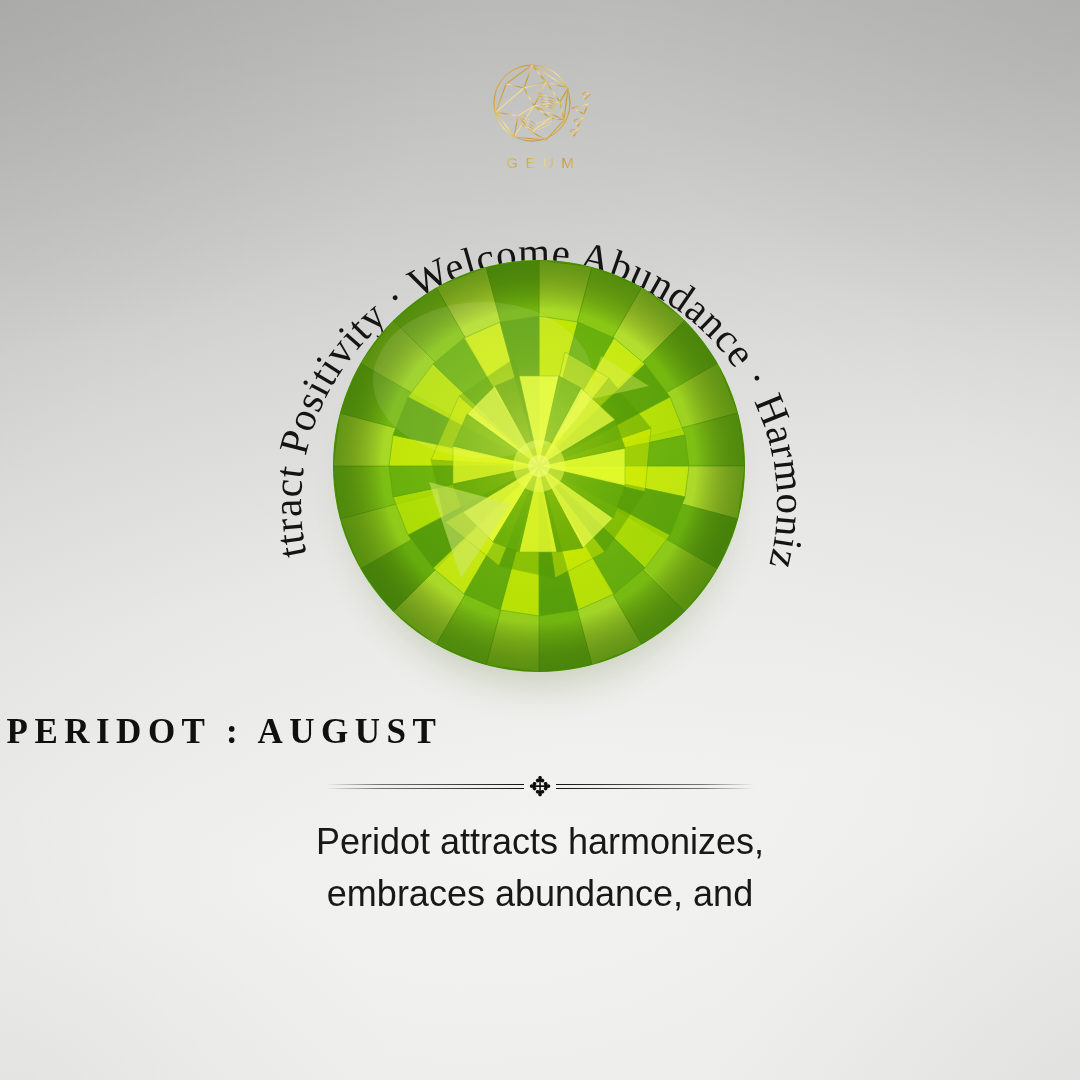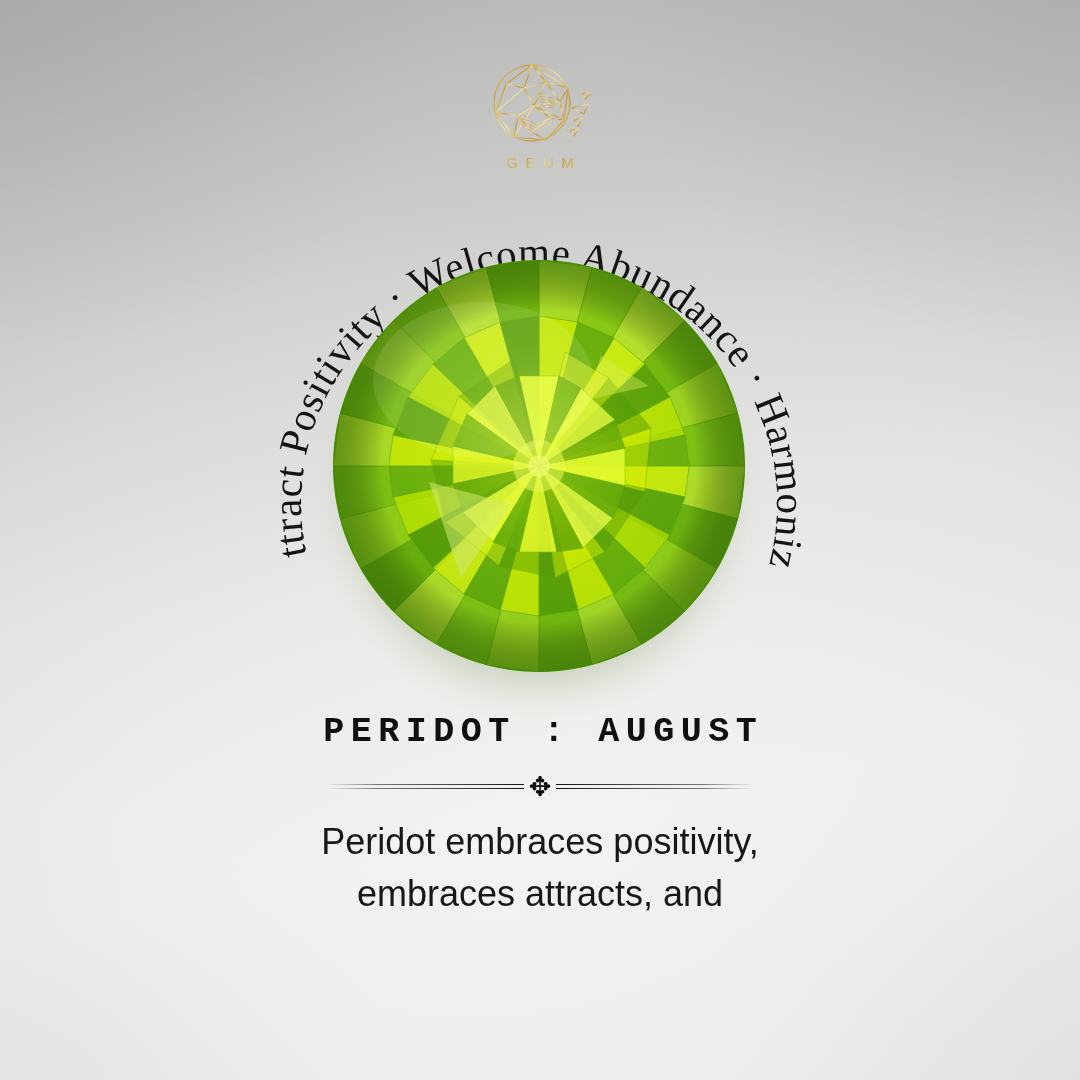--- a/index.html
+++ b/index.html
@@ -103,22 +103,22 @@
     background: #6fbb14;
   }
   #gem svg { display: block; }
 
   
   #title {
     position: absolute;
     left: 0;
     right: 0;
     top: 712px;
-    text-align: center;
-    font-family: Liberation Mono, monospace;
+    text-align: left;
+    font-family: Liberation Serif, serif;
     font-weight: bold;
     font-size: 35px;
     letter-spacing: 6.5px;
     text-indent: 6.5px;
     color: #101010;
   }
 
   
   #divider {
     position: absolute;
@@ -379,17 +379,17 @@
 
   <div id="title">PERIDOT : AUGUST</div>
 
   <div id="divider">
     <span class="div-rule left"></span>
     <span id="divider-ornament">✥</span>
     <span class="div-rule right"></span>
   </div>
 
   <div id="body-copy">
-    <span class="line">Peridot embraces positivity,</span>
-    <span class="line">embraces attracts, and</span>
+    <span class="line">Peridot attracts harmonizes,</span>
+    <span class="line">embraces abundance, and</span>
   </div>
 
 </div>
 
 </body></html>

